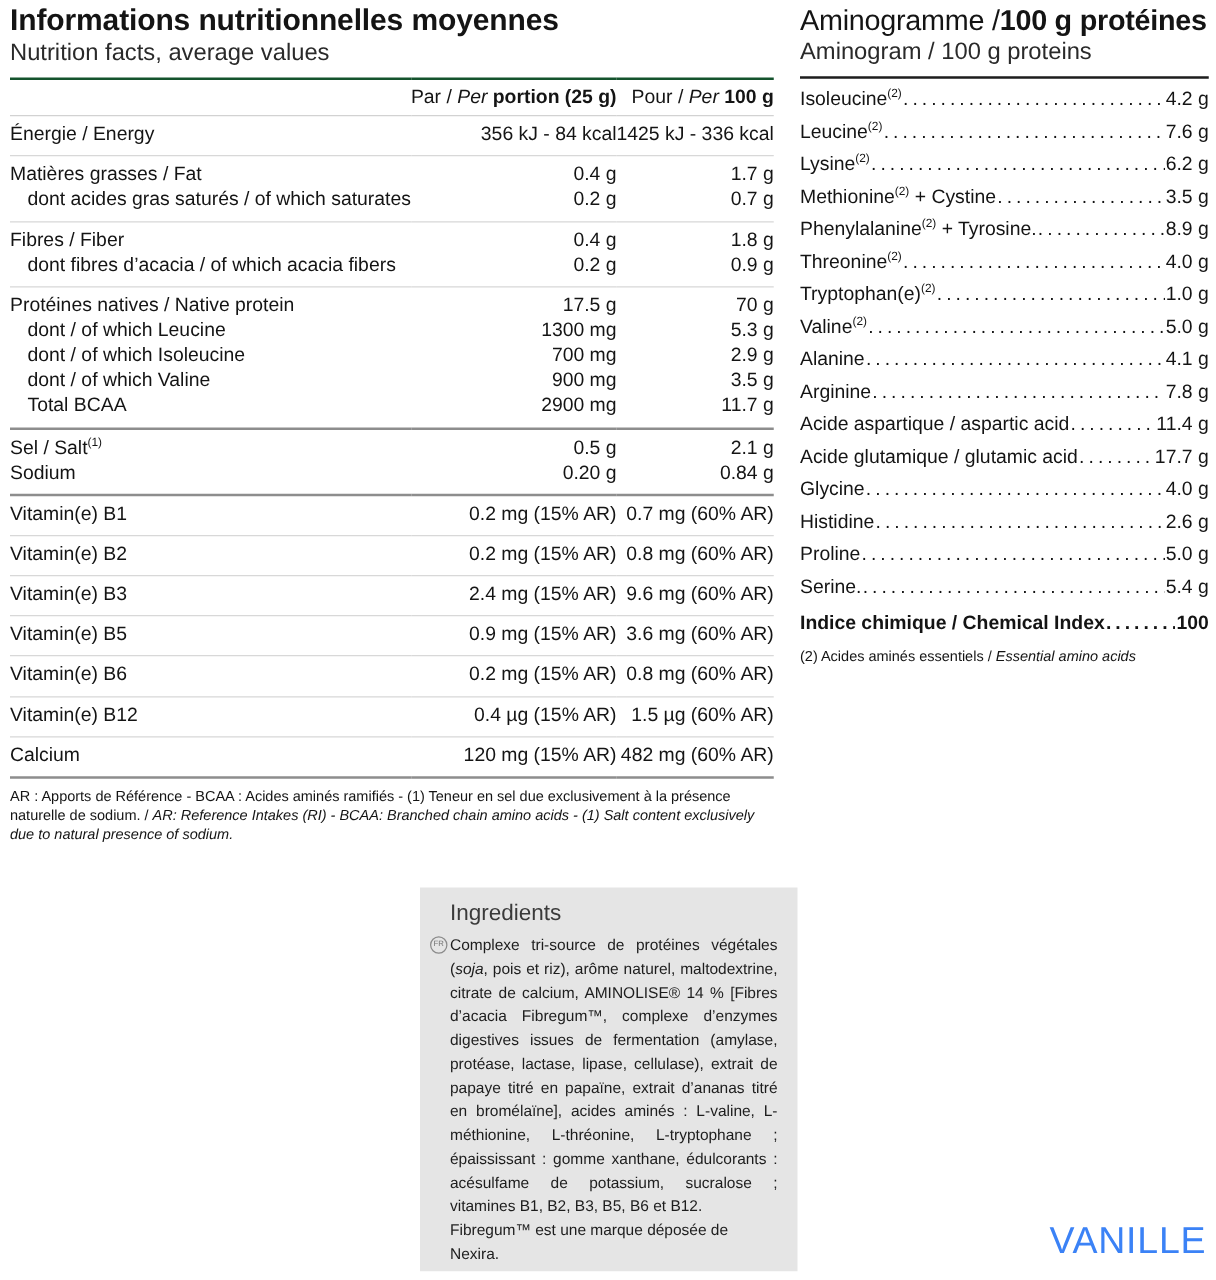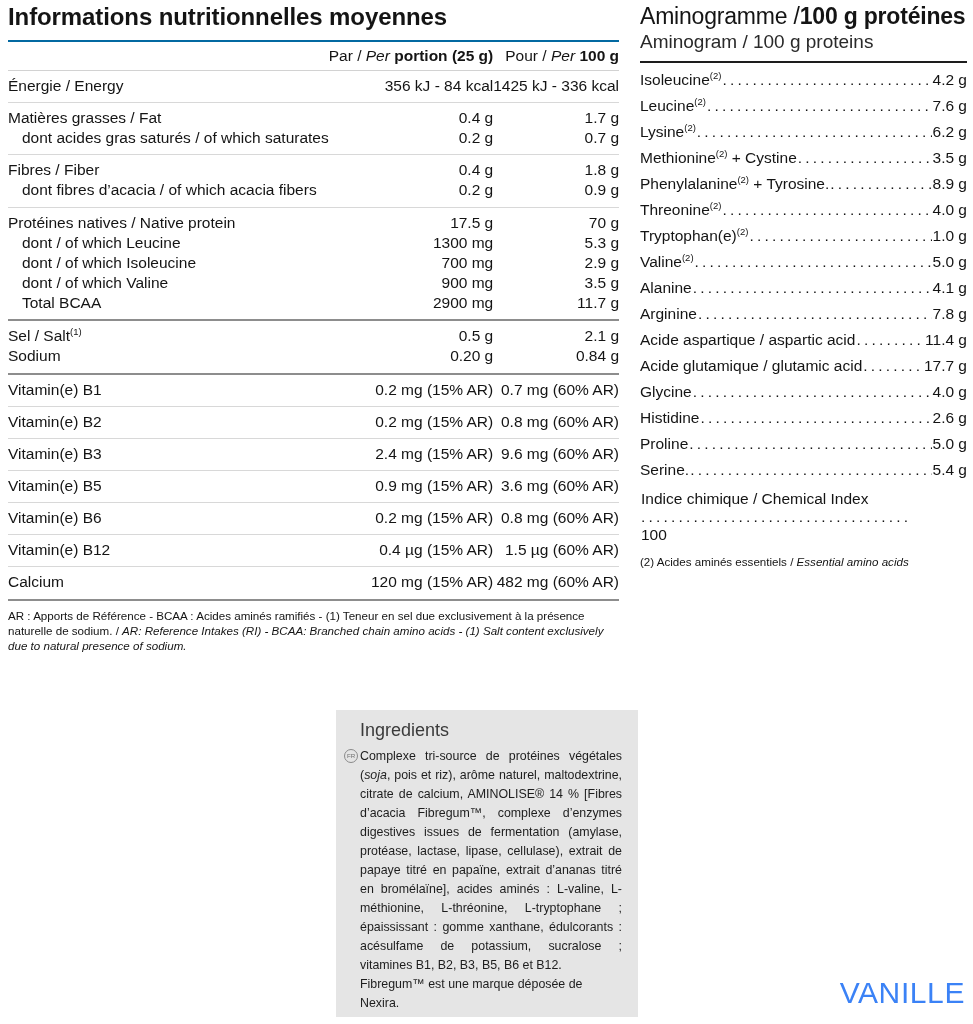--- a/index.html
+++ b/index.html
@@ -20,21 +20,21 @@
     font-size:19px;font-weight:300;margin:1px 0 0 0;color:#2a2a2a;
     line-height:1.12;
   }
   table.nt{width:100%;border-collapse:collapse;margin-top:9px;}
   table.nt td,table.nt th{padding:0;vertical-align:top;}
   .colname{text-align:left;}
   .colA{text-align:right;width:152px;padding-right:10px !important;}
   .colB{text-align:right;width:142px;padding-right:2px !important;}
 
   tr.hdr th{
-    border-top:2px solid #0369a1;border-bottom:1px solid #d2d2d2;
+    border-top:2px solid #14532d;border-bottom:1px solid #d2d2d2;
     font-size:15.5px;font-weight:400;padding:5px 0 5px 0 !important;
     white-space:nowrap;
   }
   tr.hdr th em{font-style:italic;}
   tr.hdr th b{font-weight:700;}
 
   tr.grp > td{border-bottom:1px solid #d8d8d8;padding:5px 0 6px 0 !important;}
   tr.grp.thick > td{border-bottom:2px solid #8d8d8d;}
   tr.grp.lastrow > td{border-bottom:2px solid #8d8d8d;}
 
@@ -57,21 +57,21 @@
     display:flex;align-items:baseline;font-size:15.5px;
     padding:8px 0 0 0;white-space:nowrap;
   }
   .arow .nm{flex:0 0 auto;}
   .arow .dots{
     flex:1 1 auto;overflow:hidden;margin:0 1px;
     font-size:15.5px;letter-spacing:3.2px;color:#141414;
     white-space:nowrap;
   }
   .arow .vv{flex:0 0 auto;}
-  .arow.chem{font-weight:400;padding-top:11px;flex-direction:column;}
+  .arow.chem{font-weight:700;padding-top:11px;}
   .afoot{font-size:11.6px;margin-top:11px;}
   .afoot i{font-style:italic;}
 
   
   .ingr{
     position:absolute;left:336px;top:710px;width:302px;height:307px;
     background:#e5e5e5;
   }
   .ingr .ih{
     font-size:18px;font-weight:300;color:#3a3a3a;
@@ -95,20 +95,21 @@
     font-size:30px;font-weight:300;letter-spacing:.6px;color:#3b82f6;
   }
 </style>
 </head>
 <body>
 
 <div class="page">
 
   <section class="nutri">
     <h1>Informations nutritionnelles moyennes</h1>
+    <h2>Nutrition facts, average values</h2>
 
     <table class="nt">
       <tbody>
           <tr class="hdr">
         <th class="colname"></th>
         <th class="colA">
           <span>Par /</span>
           <em>Per</em>
           <b>portion (25 g)</b>
         </th>

